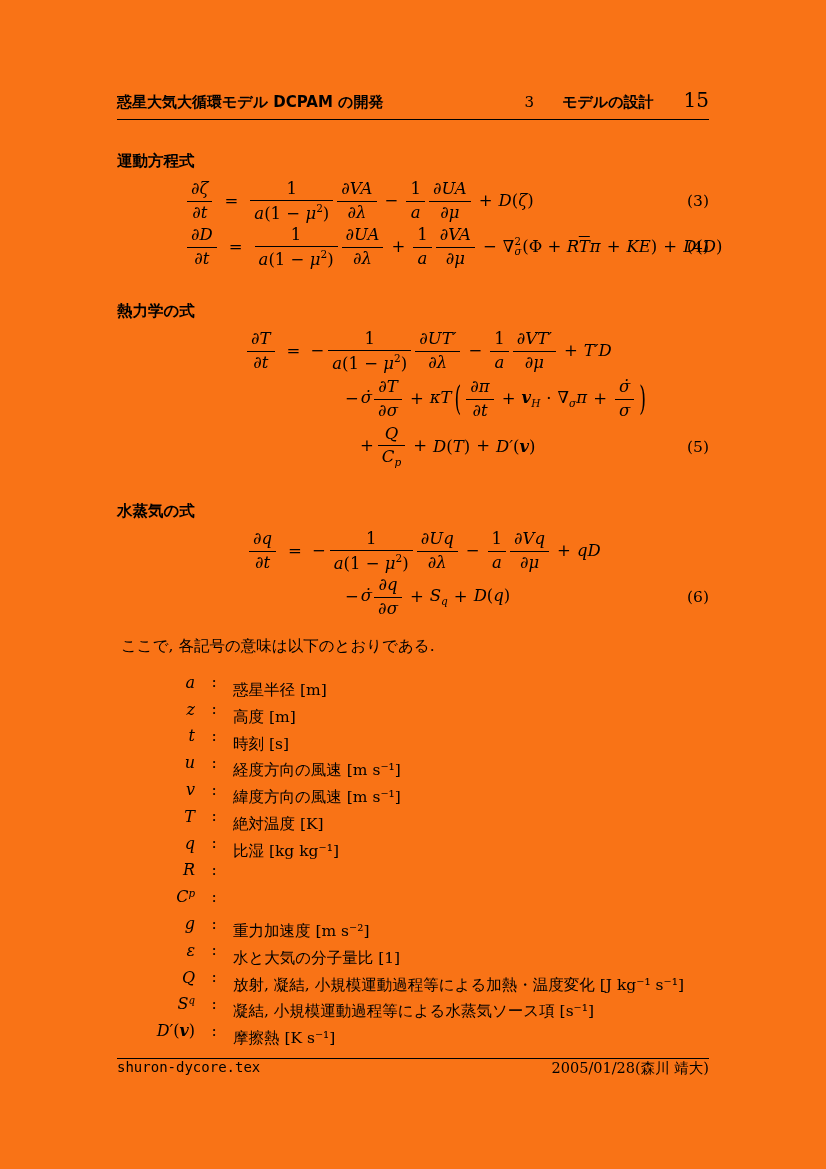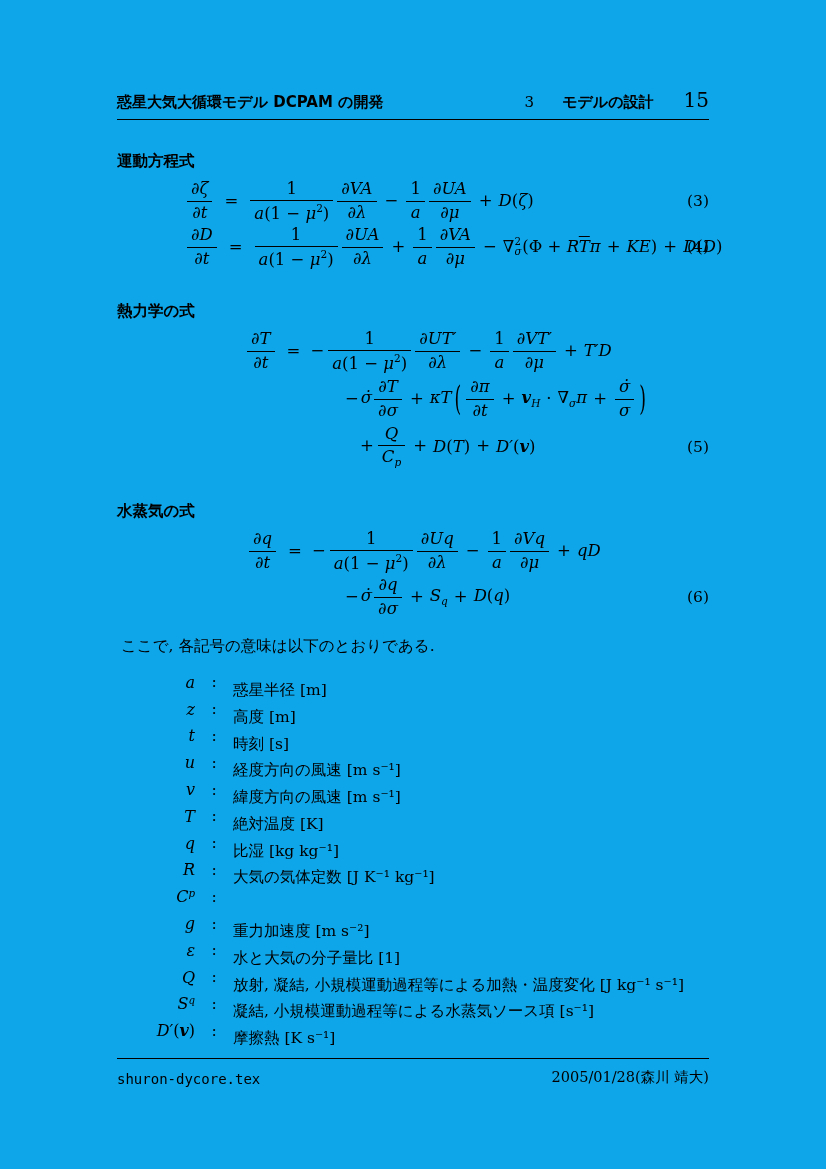--- a/index.html
+++ b/index.html
@@ -1,18 +1,18 @@
 <!DOCTYPE html>
 <html><head>
 <meta charset="utf-8">
 <style>
   html,body { margin:0; padding:0; background:#ffffff; }
   .page {
     position:relative; width:826px; height:1169px; margin:0 auto;
-    background:#0ea5e9; color:#000000; box-sizing:border-box;
+    background:#f97316; color:#000000; box-sizing:border-box;
     padding:88px 117px 0 117px; overflow:hidden;
     font-family:"DejaVu Serif", serif; font-size:15.5px;
   }
   
   .header { display:flex; align-items:baseline; border-bottom:1.5px solid #000; padding-bottom:7px; }
   .header-left { font-family:"DejaVu Sans", sans-serif; font-weight:bold; font-size:15px; }
   .header-right { margin-left:auto; display:flex; align-items:baseline; }
   .header-secno { font-size:15px; }
   .header-sectitle { font-family:"DejaVu Sans", sans-serif; font-weight:bold; font-size:15px; margin-left:28px; }
   .header-pageno { font-size:20px; margin-left:30px; }
@@ -47,22 +47,22 @@
   .mbig { display:inline-block; transform:scaleY(1.9); vertical-align:middle; margin:0 3px; font-size:105%; }
   
   .intro { margin-top:16px; margin-left:4px; font-size:15.5px; }
   .symlist { margin-top:12px; }
   .symrow { display:flex; align-items:center; height:26.8px; }
   .symcol { width:78px; display:flex; justify-content:flex-end; font-size:16px; white-space:nowrap; }
   .symcolon { width:38px; text-align:center; }
   .symdesc { white-space:nowrap;margin-top:16px; }
   
   .footer { position:absolute; left:117px; right:117px; top:1058px;
-            border-top:1.5px solid #000; padding-top:9px;
-            display:flex; align-items:flex-end; font-size:14.5px; }
+            border-top:1.5px solid #000; 
+            display:flex; align-items:flex-start; font-size:14.5px; }
   .footer-left { font-family:"DejaVu Sans Mono", monospace; font-size:14px; }
   .footer-right { margin-left:auto; }
 </style>
 </head>
 <body>
 
 <div class="page">
 
   <div class="header">
     <span class="header-left">惑星大気大循環モデル DCPAM の開発</span>
@@ -244,21 +244,20 @@
           <span class="mi">q</span>
         </span>
         <span class="symcolon">:</span>
         <span class="symdesc">比湿 [kg kg⁻¹]</span>
       </div>
       <div class="symrow">
         <span class="symcol expr">
           <span class="mi">R</span>
         </span>
         <span class="symcolon">:</span>
-        <span class="symdesc">大気の気体定数 [J K⁻¹ kg⁻¹]</span>
       </div>
       <div class="symrow">
         <span class="symcol expr">
           <span class="mi">C</span>
           <span class="msub">p</span>
         </span>
         <span class="symcolon">:</span>
       </div>
       <div class="symrow">
         <span class="symcol expr">

